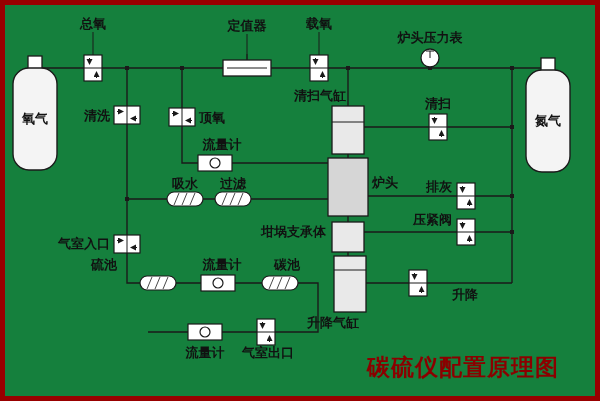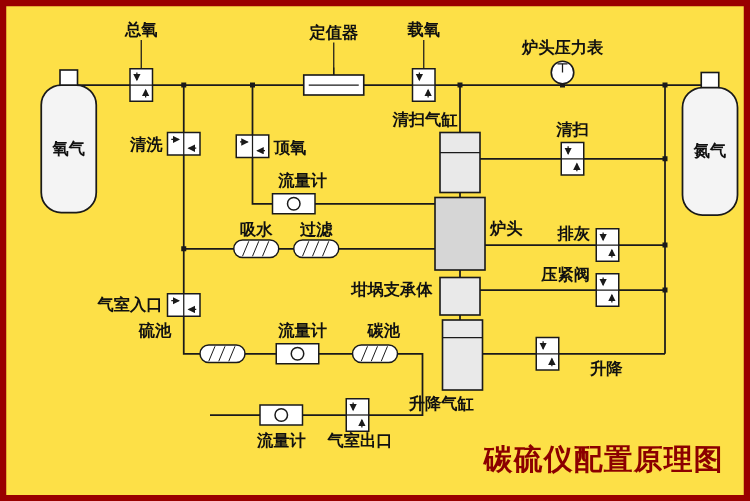--- a/index.html
+++ b/index.html
@@ -1,19 +1,19 @@
 <!DOCTYPE html>
 <html><head>
 <meta charset="utf-8">
 <style>
   html,body{margin:0;padding:0;background:#ffffff;}
   .frame{
     width:600px;height:401px;box-sizing:border-box;
-    border:5px solid #990000;background:#fde047;
-    position:relative;overflow:hidden;padding-left:20px;
+    border:5px solid #990000;background:#15803d;
+    position:relative;overflow:hidden;
   }
   svg{display:block;}
   .pipe{stroke:#1a1a1a;stroke-width:1.4;fill:none;}
   .thin{stroke:#1a1a1a;stroke-width:1;fill:none;}
   .comp{fill:#ffffff;stroke:#1a1a1a;stroke-width:1.3;}
   .grey{fill:#e9e9e9;stroke:#1a1a1a;stroke-width:1.3;}
   .dark{fill:#d6d6d6;stroke:#1a1a1a;stroke-width:1.3;}
   .dot{fill:#1a1a1a;stroke:none;}
   text{
     font-family:"DejaVu Sans",sans-serif;

